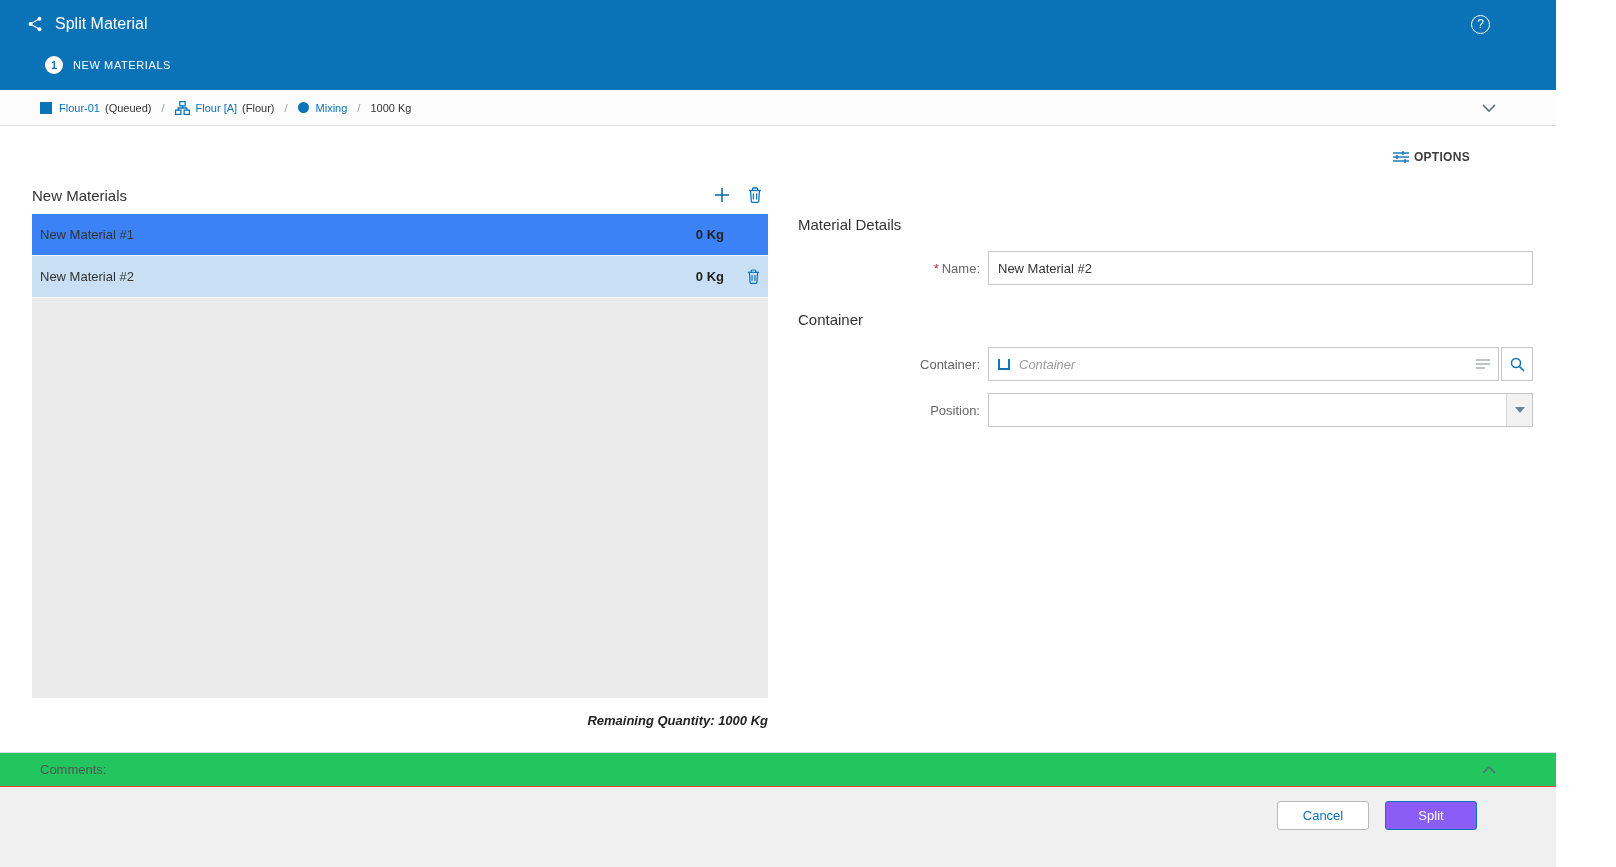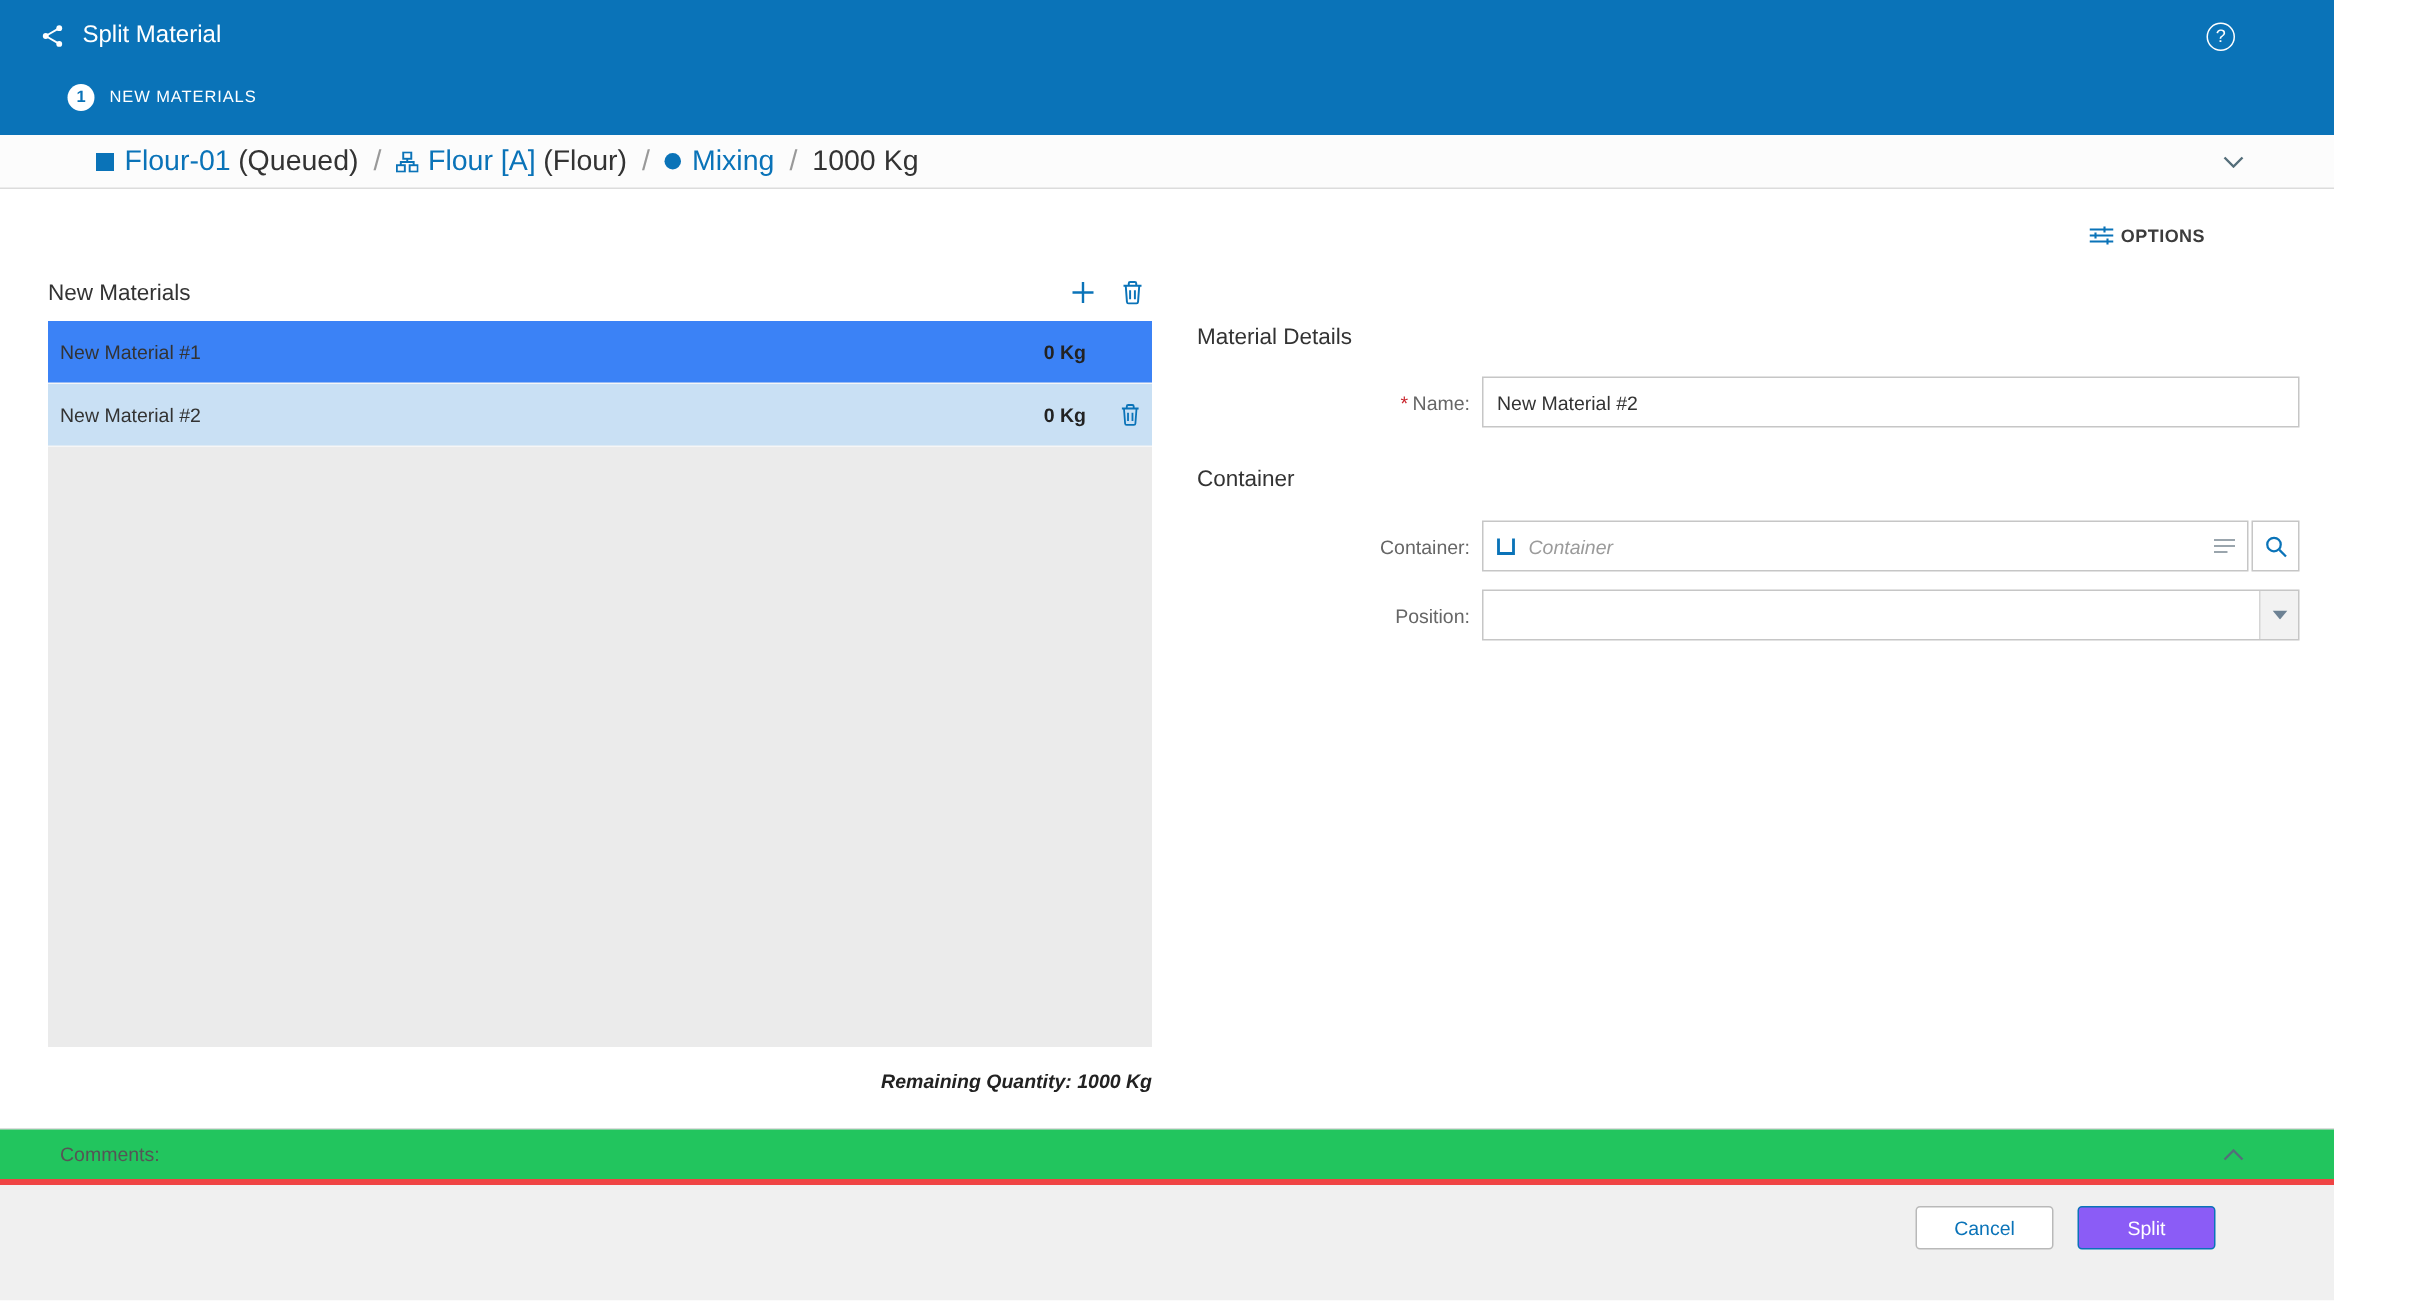--- a/index.html
+++ b/index.html
@@ -24,21 +24,21 @@
   .steps { display: flex; align-items: center; height: 34px; padding-left: 45px; }
   .step-circle {
     width: 18px; height: 18px; border-radius: 50%; background: #fff; color: #0a73b8;
     font-size: 11px; font-weight: bold; display: flex; align-items: center; justify-content: center;
   }
   .step-label { margin-left: 10px; font-size: 11px; letter-spacing: 0.6px; }
 
   
   .breadcrumb {
     flex: 0 0 36px; display: flex; align-items: center;
-    padding: 0 60px 0 64px; background: #fcfcfc; border-bottom: 1px solid #dcdcdc; font-size: 19px;
+    padding: 0 60px 0 40px; background: #fcfcfc; border-bottom: 1px solid #dcdcdc; font-size: 11px;
   }
   .bc-sq { width: 12px; height: 12px; background: #0a73b8; display: inline-block; margin-right: 7px; }
   .bc-circle { width: 11px; height: 11px; border-radius: 50%; background: #0a73b8; display: inline-block; margin-right: 7px; }
   .bc-icon { display: inline-flex; margin-right: 6px; align-items: center; }
   .link { color: #0a73b8; text-decoration: none; cursor: pointer; }
   .bc-suffix { color: #333; margin-left: 5px; }
   .bc-sep { color: #999; margin: 0 10px; }
   .bc-qty { color: #333; }
   .bc-expand { margin-left: auto; cursor: pointer; display: flex; align-items: center; }
 
@@ -104,21 +104,21 @@
 
   
   .comments {
     flex: 0 0 34px; border-top: 1px solid #ddd; background: #22c55e;
     display: flex; align-items: center; padding: 0 60px 0 40px; color: #555;
   }
   .comments-toggle { margin-left: auto; cursor: pointer; display: flex; align-items: center; }
 
   
   .footer {
-    flex: 0 0 81px; background: #f0f0f0; border-top: 4px solid #ef4444;
+    flex: 0 0 81px; background: #f0f0f0; border-top: 1px solid #ef4444;
     display: flex; align-items: flex-start; justify-content: flex-end; gap: 16px; padding: 14px 79px 0 0;
   }
   .btn {
     height: 29px; min-width: 92px; padding: 0 18px; font-size: 13px; border-radius: 3px;
     cursor: pointer; font-family: "Liberation Sans", sans-serif;
   }
   .btn-cancel { background: #fff; border: 1px solid #b9b9b9; color: #0a73b8; }
   .btn-split { background: #8b5cf6; border: 1px solid #0a73b8; color: #fff; }
 </style>
 </head>

